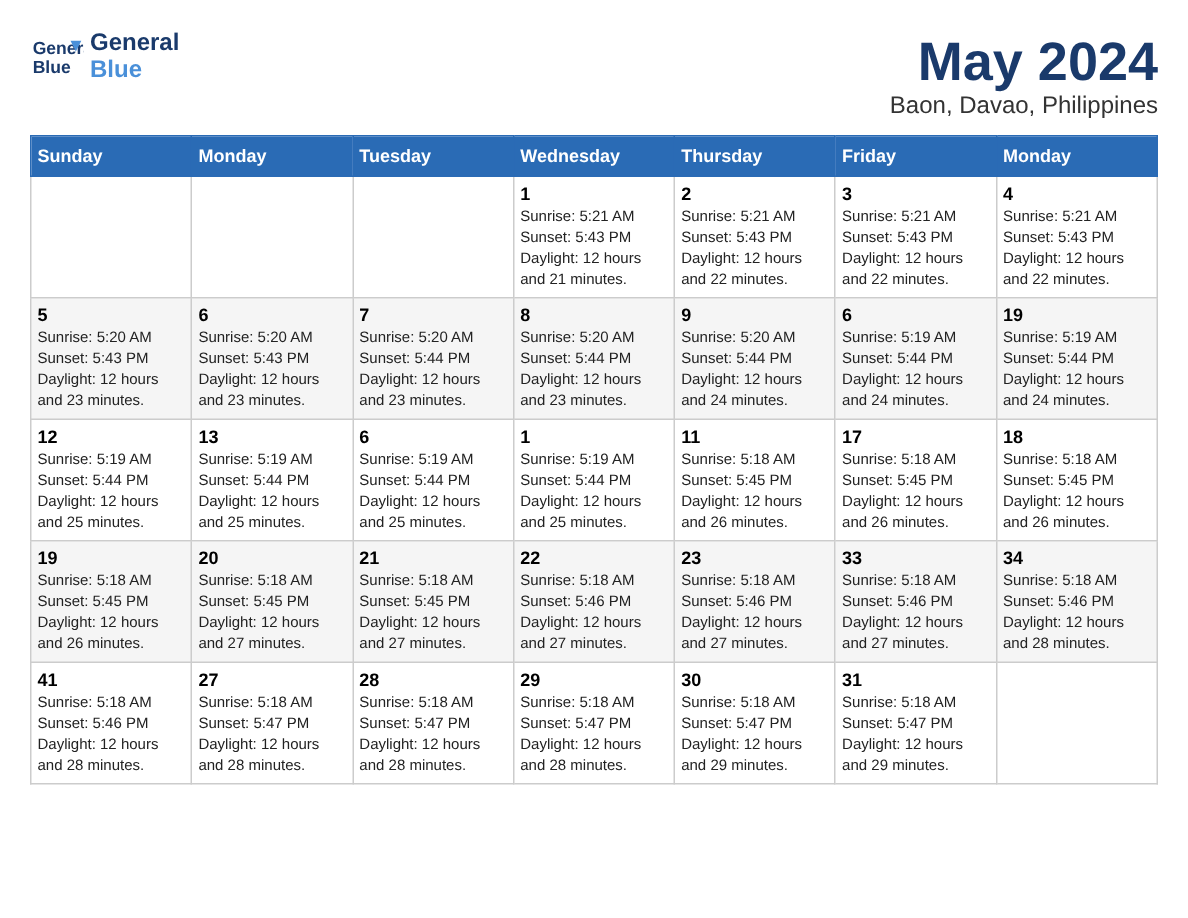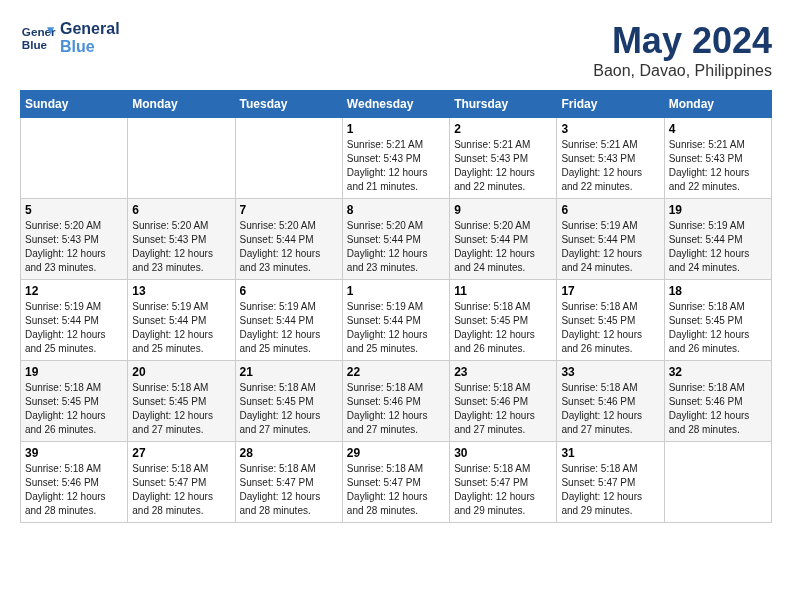--- a/index.html
+++ b/index.html
@@ -282,30 +282,30 @@
 and 27 minutes.</div>
         </td>
         <td>
           <span class="day-num">33</span>
           <div class="day-info" style="white-space: pre-line;">Sunrise: 5:18 AM
 Sunset: 5:46 PM
 Daylight: 12 hours
 and 27 minutes.</div>
         </td>
         <td>
-          <span class="day-num">32</span>
+          <span class="day-num">34</span>
           <div class="day-info" style="white-space: pre-line;">Sunrise: 5:18 AM
 Sunset: 5:46 PM
 Daylight: 12 hours
 and 28 minutes.</div>
         </td>
       </tr>
       <tr>
         <td>
-          <span class="day-num">39</span>
+          <span class="day-num">41</span>
           <div class="day-info" style="white-space: pre-line;">Sunrise: 5:18 AM
 Sunset: 5:46 PM
 Daylight: 12 hours
 and 28 minutes.</div>
         </td>
         <td>
           <span class="day-num">27</span>
           <div class="day-info" style="white-space: pre-line;">Sunrise: 5:18 AM
 Sunset: 5:47 PM
 Daylight: 12 hours

